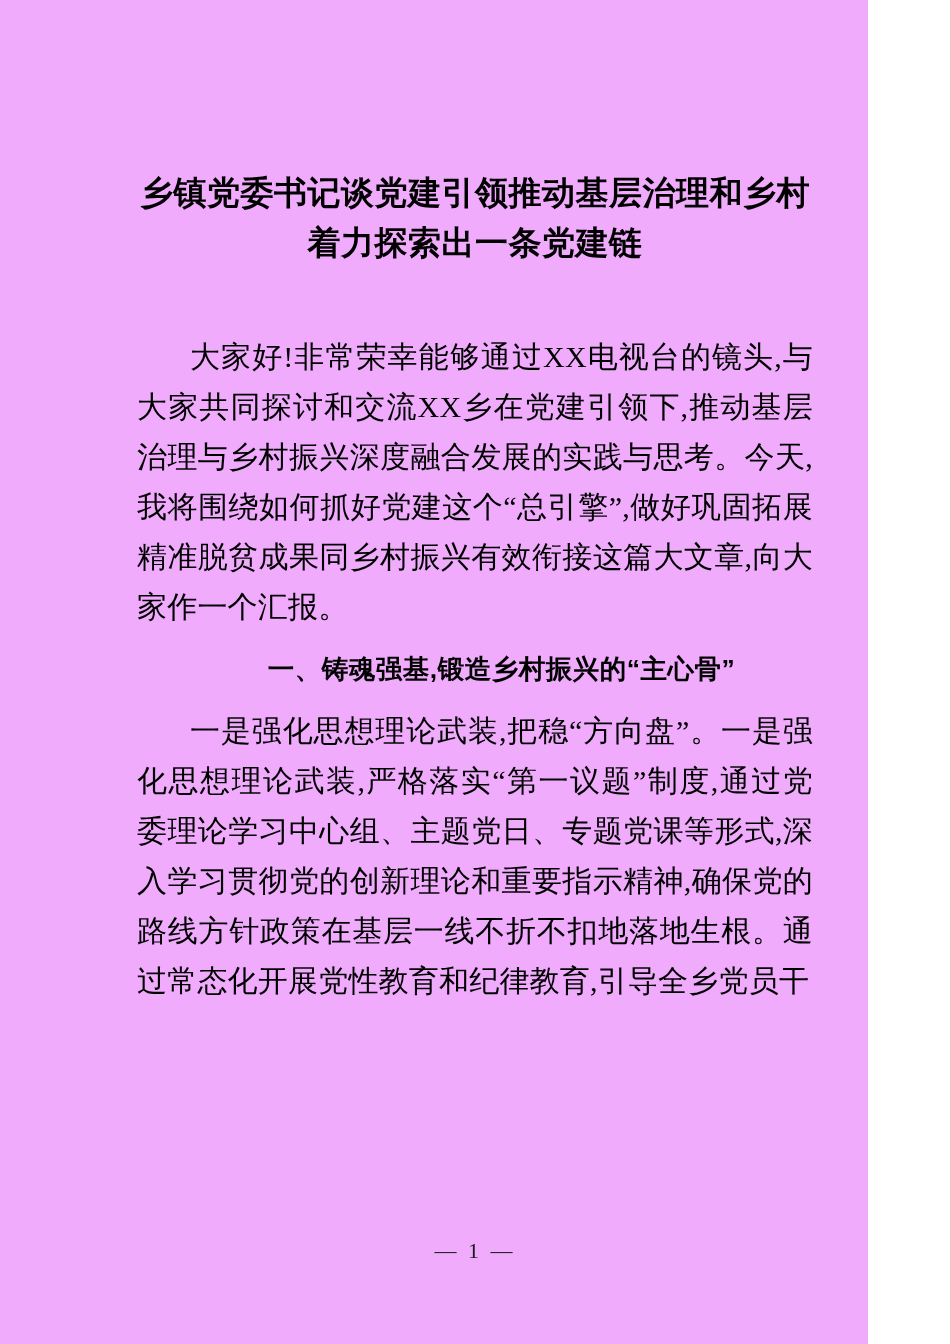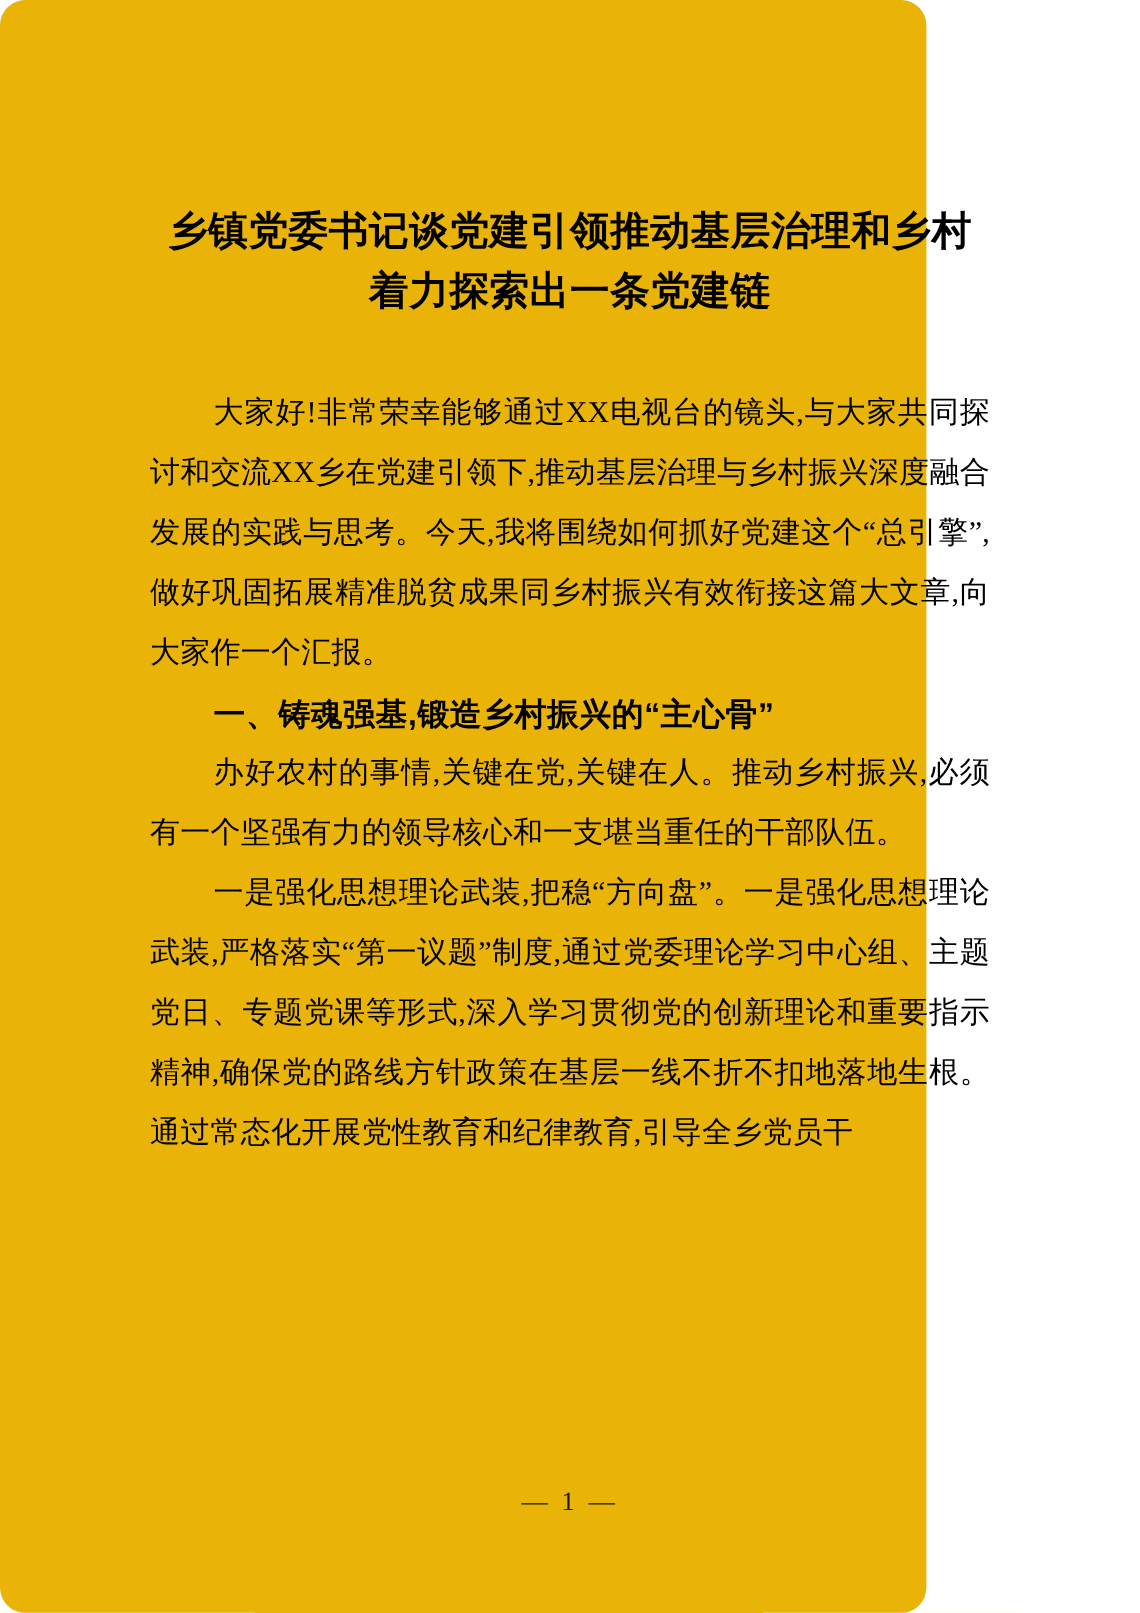--- a/index.html
+++ b/index.html
@@ -13,25 +13,24 @@
     position: relative;
     overflow: hidden;
     font-family: "Liberation Serif", "DejaVu Serif", serif;
     color: #000000;
   }
 
   .page {
     position: absolute;
     left: 0;
     top: 0;
-    width: 772px;
+    width: 868px;
     height: 1344px;
-    background: #eab308;
+    background: #f0abfc;
     box-sizing: border-box;
-    border-radius: 21px;
   }
 
   .doc-title {
     position: absolute;
     left: 125px;
     top: 168px;
     width: 700px;
     text-align: center;
     font-family: "Liberation Serif", "DejaVu Serif", serif;
     font-weight: bold;
@@ -42,42 +41,42 @@
   }
 
   .doc-body {
     position: absolute;
     left: 125px;
     top: 320px;
     width: 700px;
   }
 
   p.para {
-    margin: 0;
+    margin: 12px;
     padding: 0;
-    font-size: 25px;
+    font-size: 30px;
     line-height: 50px;
     text-align: justify;
     text-justify: inter-ideograph;
     text-indent: 53px;
     font-family: "Liberation Serif", "DejaVu Serif", serif;
     letter-spacing: 0.2px;
     color: #000;
   }
 
   p.heading {
     margin: 0;
     padding: 0;
     font-size: 26.5px;
     line-height: 50px;
     text-indent: 53px;
     font-family: "Liberation Sans", "DejaVu Sans", sans-serif;
     font-weight: bold;
     letter-spacing: 0.5px;
-    text-align: left;
+    text-align: center;
     color: #000;
   }
 
   .page-footer {
     position: absolute;
     left: 0;
     top: 1238px;
     width: 950px;
     text-align: center;
     font-size: 22px;
@@ -92,19 +91,18 @@
 <div class="page">
 
   <div class="doc-title">
     <div>乡镇党委书记谈党建引领推动基层治理和乡村</div>
     <div>着力探索出一条党建链</div>
   </div>
 
   <div class="doc-body">
     <p class="para">大家好!非常荣幸能够通过XX电视台的镜头,与大家共同探讨和交流XX乡在党建引领下,推动基层治理与乡村振兴深度融合发展的实践与思考。今天,我将围绕如何抓好党建这个“总引擎”,做好巩固拓展精准脱贫成果同乡村振兴有效衔接这篇大文章,向大家作一个汇报。</p>
     <p class="heading">一、铸魂强基,锻造乡村振兴的“主心骨”</p>
-    <p class="para">办好农村的事情,关键在党,关键在人。推动乡村振兴,必须有一个坚强有力的领导核心和一支堪当重任的干部队伍。</p>
     <p class="para">一是强化思想理论武装,把稳“方向盘”。一是强化思想理论武装,严格落实“第一议题”制度,通过党委理论学习中心组、主题党日、专题党课等形式,深入学习贯彻党的创新理论和重要指示精神,确保党的路线方针政策在基层一线不折不扣地落地生根。通过常态化开展党性教育和纪律教育,引导全乡党员干</p>
   </div>
 
   <div class="page-footer">— 1 —</div>
 
 </div>
 
 </body></html>

